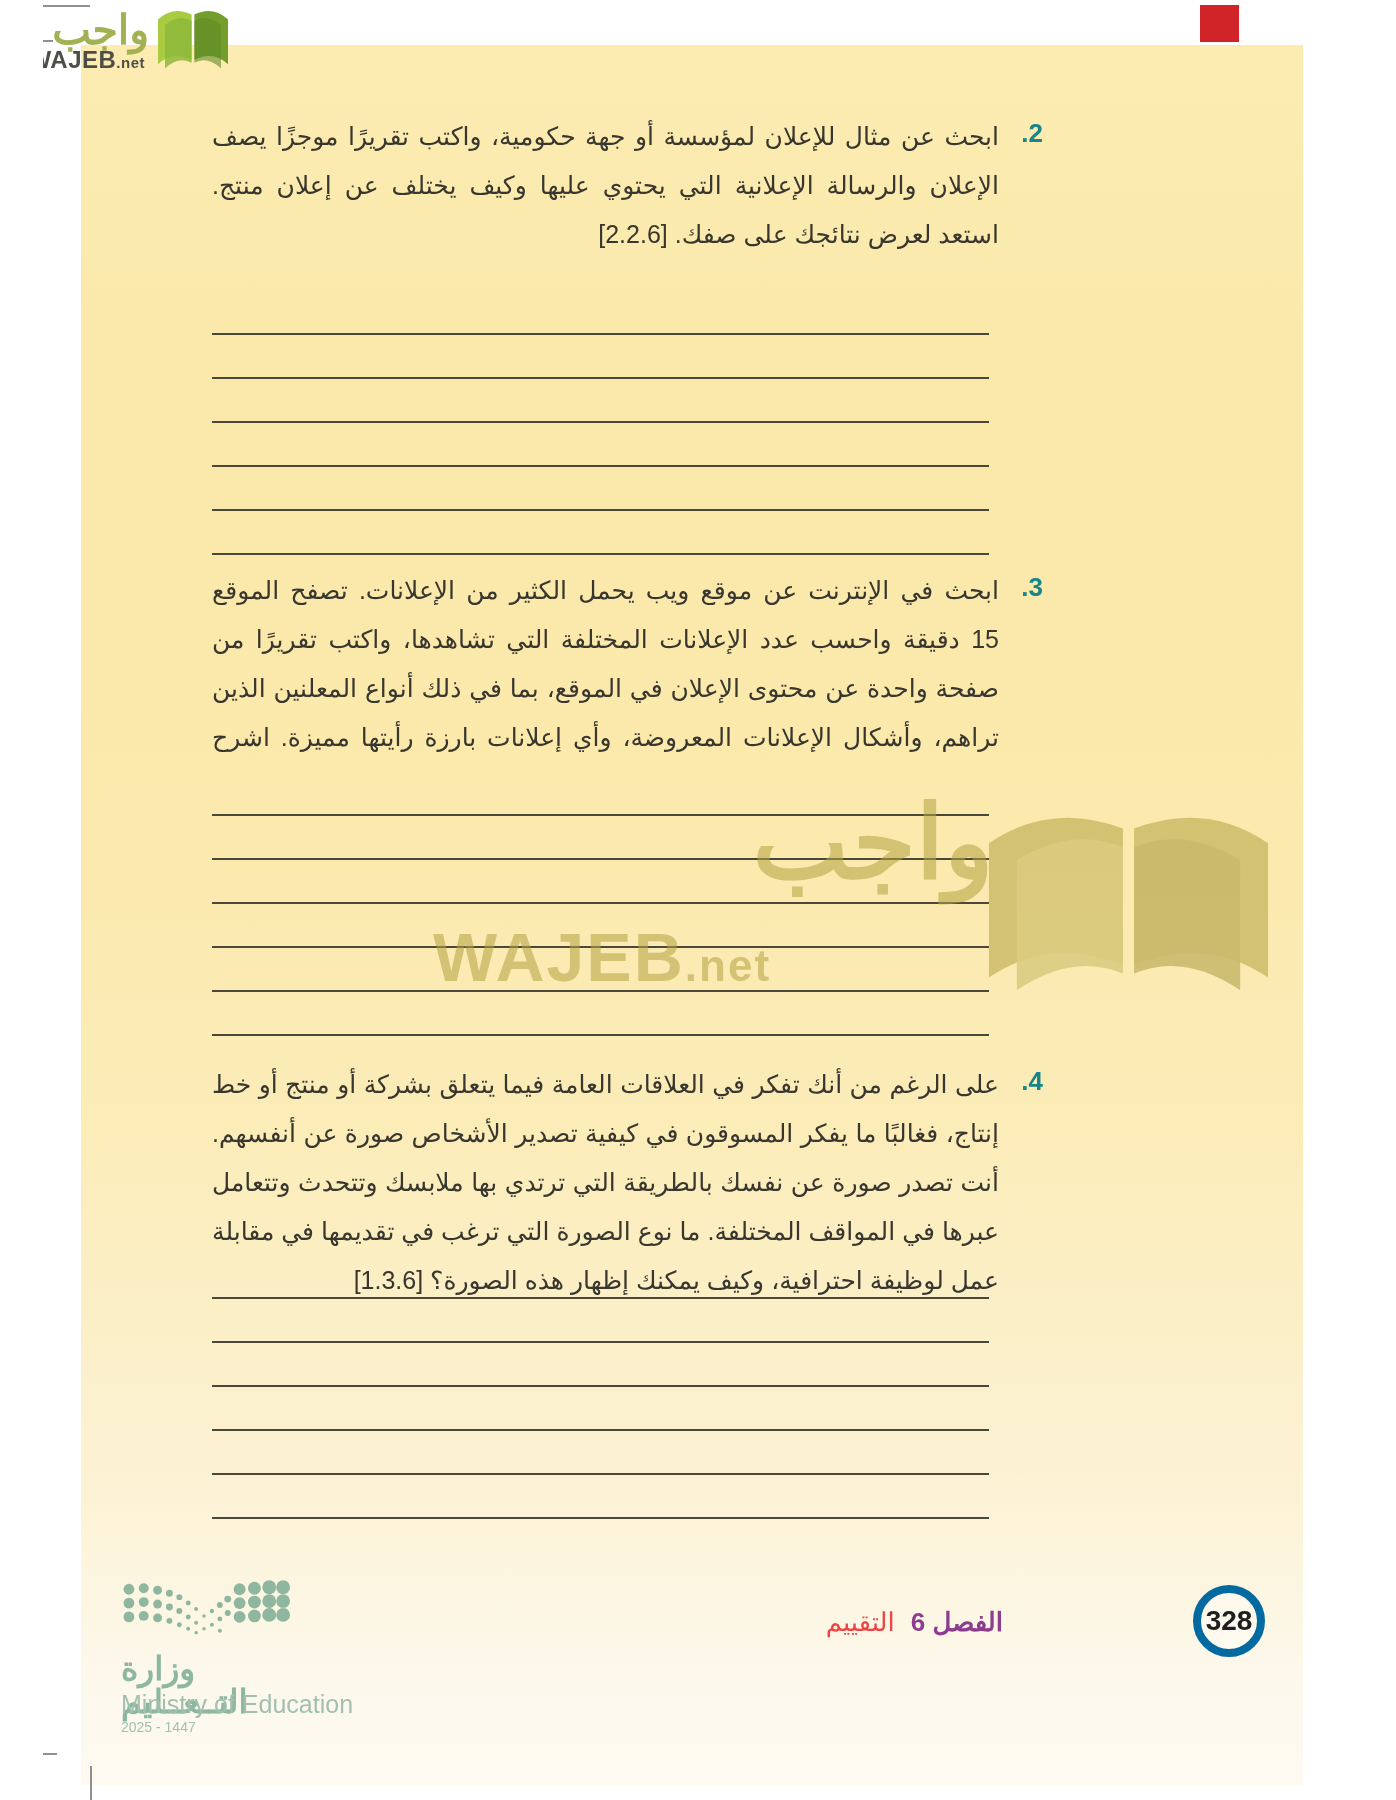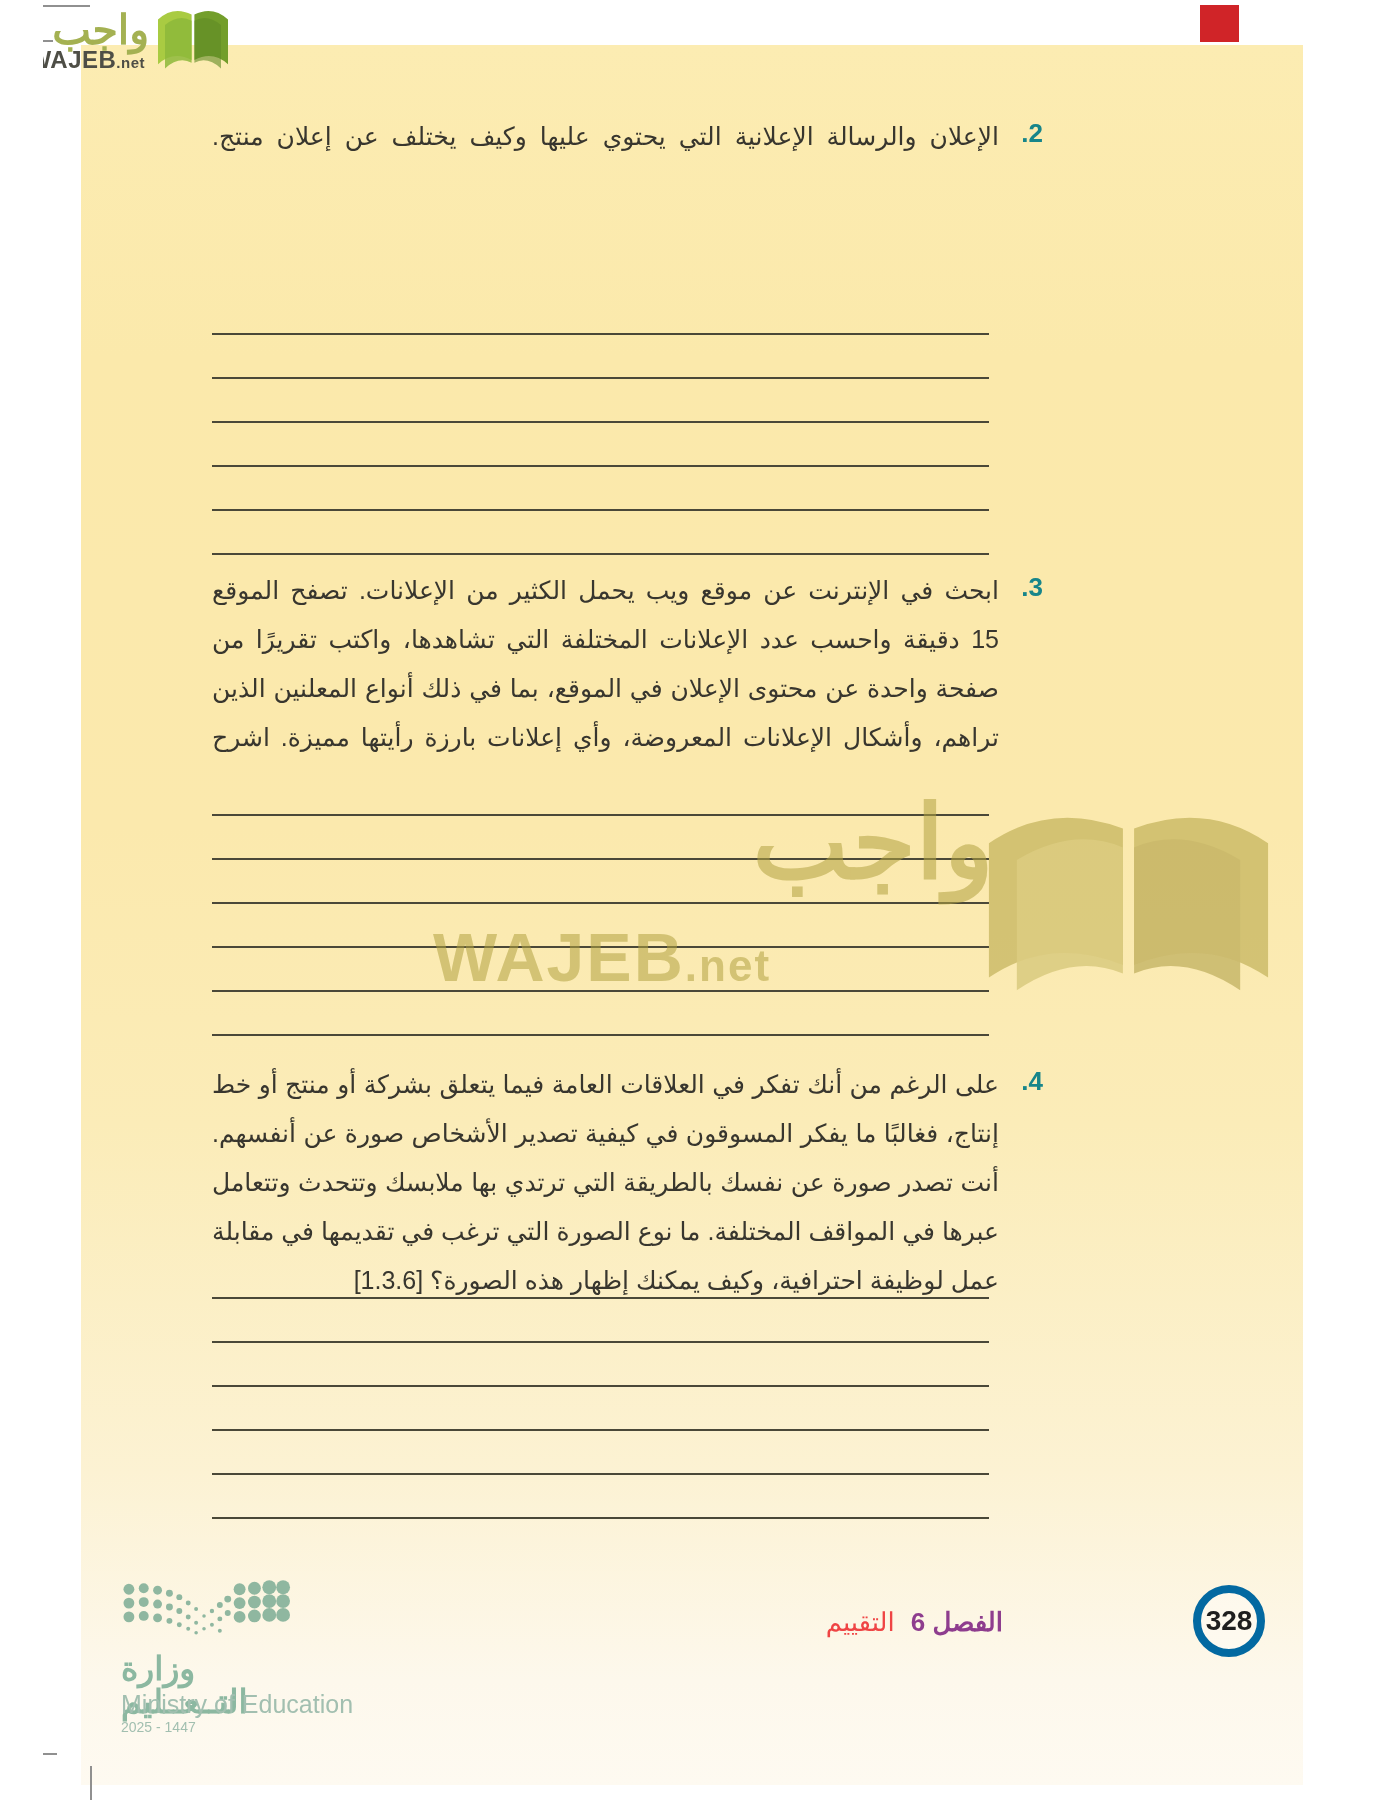--- a/index.html
+++ b/index.html
@@ -67,21 +67,23 @@
     <svg class="brand-book" width="92" height="70" viewBox="0 0 120 100">
       <path d="M10,22 Q32,2 58,15 L58,80 Q32,66 10,86 Z" fill="#a9cb42"></path>
       <path d="M110,22 Q88,2 62,15 L62,80 Q88,66 110,86 Z" fill="#739e2b"></path>
       <path d="M20,30 Q40,14 58,24 L58,84 Q40,74 20,92 Z" fill="#8db839" opacity="0.85"></path>
       <path d="M100,30 Q80,14 62,24 L62,84 Q80,74 100,92 Z" fill="#5f8a24" opacity="0.6"></path>
     </svg>
   </div>
 
   <div class="q" style="top:112px;">
     <span class="qnum">2.</span>
+    <div class="qline">ابحث عن مثال للإعلان لمؤسسة أو جهة حكومية، واكتب تقريرًا موجزًا يصف</div>
     <div class="qline">الإعلان والرسالة الإعلانية التي يحتوي عليها وكيف يختلف عن إعلان منتج.</div>
+    <div class="qline last">استعد لعرض نتائجك على صفك. [2.2.6]</div>
   </div>
 
   <div class="lines" style="top:333px;height:224px;">
     <div class="rule" style="top:0;"></div>
     <div class="rule" style="top:44px;"></div>
     <div class="rule" style="top:88px;"></div>
     <div class="rule" style="top:132px;"></div>
     <div class="rule" style="top:176px;"></div>
     <div class="rule" style="top:220px;"></div>
   </div>

